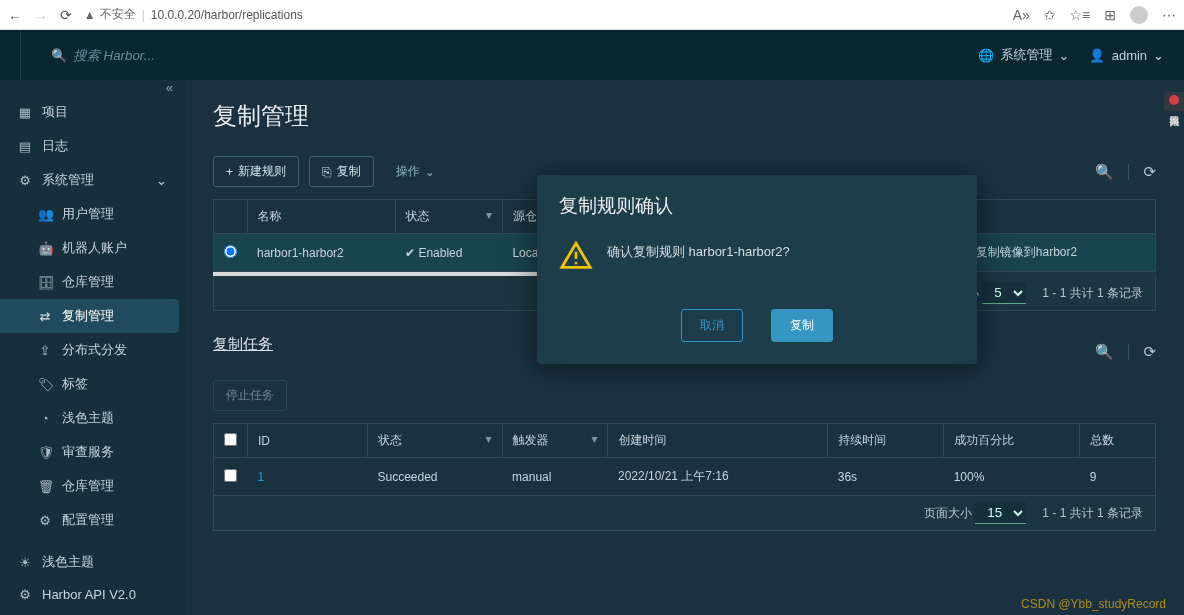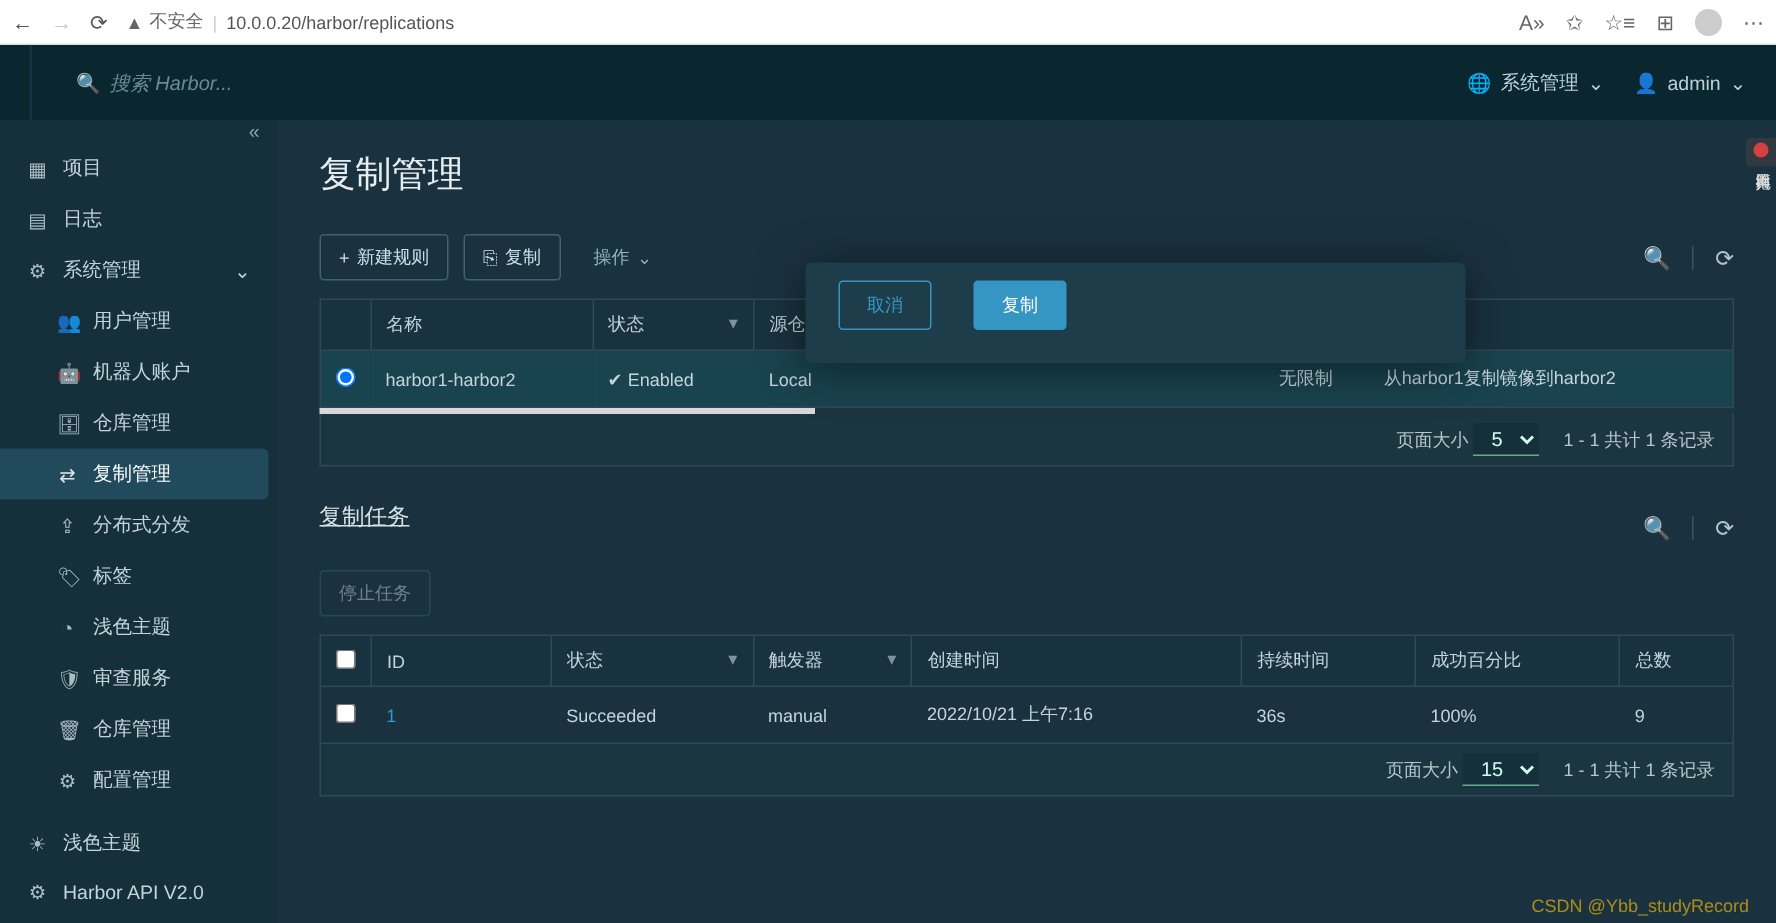--- a/index.html
+++ b/index.html
@@ -69,21 +69,21 @@
     .pagination { display:flex; justify-content:flex-end; align-items:center; gap:16px; background:#1b3641; border:1px solid #304954; border-top:none; padding:6px 12px; font-size:12px; color:#b8c6cc;}
     .pageselect{ background:#16303b; border:none; border-bottom:1px solid #6a8; color:#cfe; padding:2px 8px; }
     .underline-progress { height: 4px; background: linear-gradient(to right, #d8d8d8 35%, #1b3641 35%); }
     
     
     .modal { position: absolute; top: 175px; left: 537px; width: 440px; background: #1e3d4a; border-radius: 4px; z-index: 100; box-shadow: 0 4px 30px rgba(0,0,0,0.5); }
     .modal-header { padding: 18px 22px 10px; font-size: 19px; color: #e8eef0; }
     .modal-body { padding: 10px 22px 24px; display:flex; gap:14px; align-items:flex-start;}
     .warn-icon { color:#f0c400; }
     .modal-body-text { color:#d2dde1; padding-top:4px;}
-    .modal-footer { display:flex; justify-content:flex-start; gap:28px; padding: 12px 22px 22px; }
+    .modal-footer { display:flex; justify-content:center; gap:28px; padding: 12px 22px 22px; }
     .mbtn { border-radius:3px; padding: 7px 18px; font-size:12px; cursor:pointer;}
     .mbtn.cancel { background:transparent; border:1px solid #3596c4; color:#3596c4;}
     .mbtn.confirm { background:#3596c4; border:1px solid #3596c4; color:#fff;}
     
     
     .float-tab{ position:absolute; right:0; top:92px; width:20px; background:#303840; color:#ddd; font-size:10px; writing-mode:vertical-rl; padding:3px; border-radius:3px 0 0 3px; display:flex; align-items:center; gap:3px;}
     .float-tab .dot{ width:10px; height:10px; background:#d64040; border-radius:50%; writing-mode:horizontal-tb;}
     
     .watermark{ position:absolute; bottom:4px; right:18px; color:#eab308; font-size:12px; opacity:0.7;}
     
@@ -302,20 +302,29 @@
       </tbody>
     </table>
     <div class="pagination">
       <span><span>页面大小</span> <select class="pageselect"><option>15</option></select></span>
       <span>1 - 1 共计 1 条记录</span>
     </div>
   </div>
 </div>
 
 <div class="modal">
+  <div class="modal-header">复制规则确认</div>
+  <div class="modal-body">
+    <svg class="warn-icon" width="34" height="34" viewBox="0 0 24 24">
+        <path fill="none" stroke="#f0c400" stroke-width="2" d="M12 3 L22 20 L2 20 Z"></path>
+        <line x1="12" y1="9" x2="12" y2="14" stroke="#f0c400" stroke-width="2"></line>
+        <circle cx="12" cy="17" r="1" fill="#f0c400"></circle>
+      </svg>
+    <div class="modal-body-text">确认复制规则 harbor1-harbor2?</div>
+  </div>
   <div class="modal-footer">
     <button class="mbtn cancel">取消</button>
     <button class="mbtn confirm">复制</button>
   </div>
 </div>
 
 <div class="float-tab"><span class="dot"></span>拖田共篇</div>
 
 <div class="watermark">CSDN @Ybb_studyRecord</div>
 

